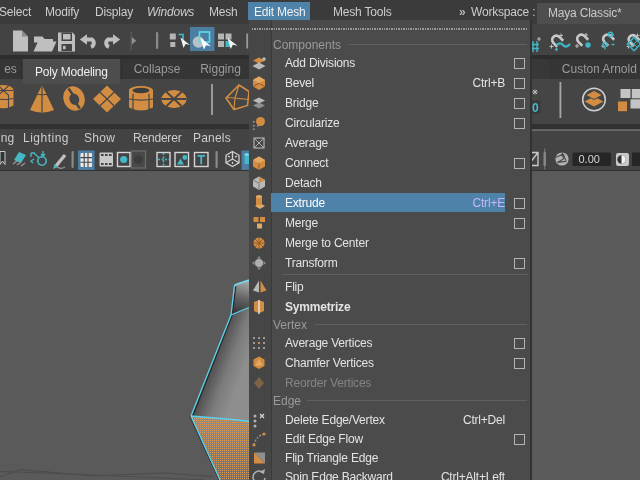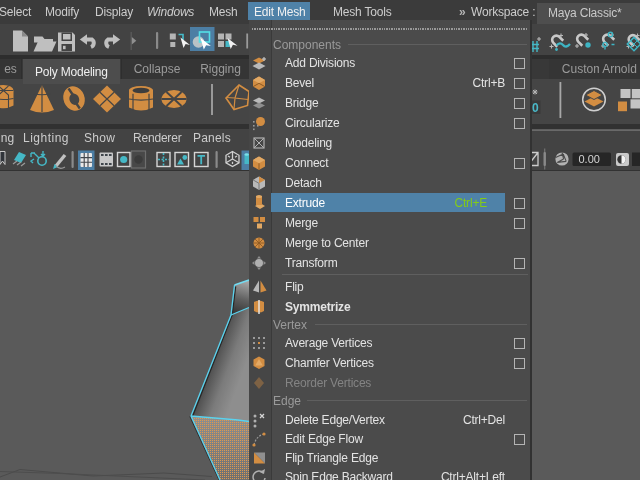--- a/index.html
+++ b/index.html
@@ -277,26 +277,26 @@
     <div class="hline" style="left:99px;top:24px;width:179px;"></div>
     <div class="mi" style="top:36px;">Add Divisions</div>
       <div class="cb" style="top:37.5px;"></div>
     <div class="mi" style="top:56px;">Bevel</div>
       <div class="sc" style="right:25px;top:56px;">Ctrl+B</div>
       <div class="cb" style="top:57.5px;"></div>
     <div class="mi" style="top:76px;">Bridge</div>
       <div class="cb" style="top:77.5px;"></div>
     <div class="mi" style="top:96px;">Circularize</div>
       <div class="cb" style="top:97.5px;"></div>
-    <div class="mi" style="top:116px;">Modeling</div>
+    <div class="mi" style="top:116px;">Average</div>
     <div class="mi" style="top:136px;">Connect</div>
       <div class="cb" style="top:137.5px;"></div>
     <div class="mi" style="top:156px;">Detach</div>
     <div class="mi" style="top:176px;color:#fff;">Extrude</div>
-      <div class="sc" style="right:43px;top:176px;color:#84cc16;margin-left:28px;">Ctrl+E</div>
+      <div class="sc" style="right:25px;top:176px;color:#c4b5fd;margin-left:28px;">Ctrl+E</div>
       <div class="cb" style="top:177.5px;"></div>
     <div class="mi" style="top:196px;">Merge</div>
       <div class="cb" style="top:197.5px;"></div>
     <div class="mi" style="top:216px;">Merge to Center</div>
     <div class="mi" style="top:236px;">Transform</div>
       <div class="cb" style="top:237.5px;"></div>
     <div class="hline" style="left:33px;top:254px;width:246px;"></div>
     <div class="mi" style="top:260px;">Flip</div>
     <div class="mi" style="top:280px;font-weight:bold;">Symmetrize</div>
     <div class="hdr" style="top:298px;">Vertex</div>

